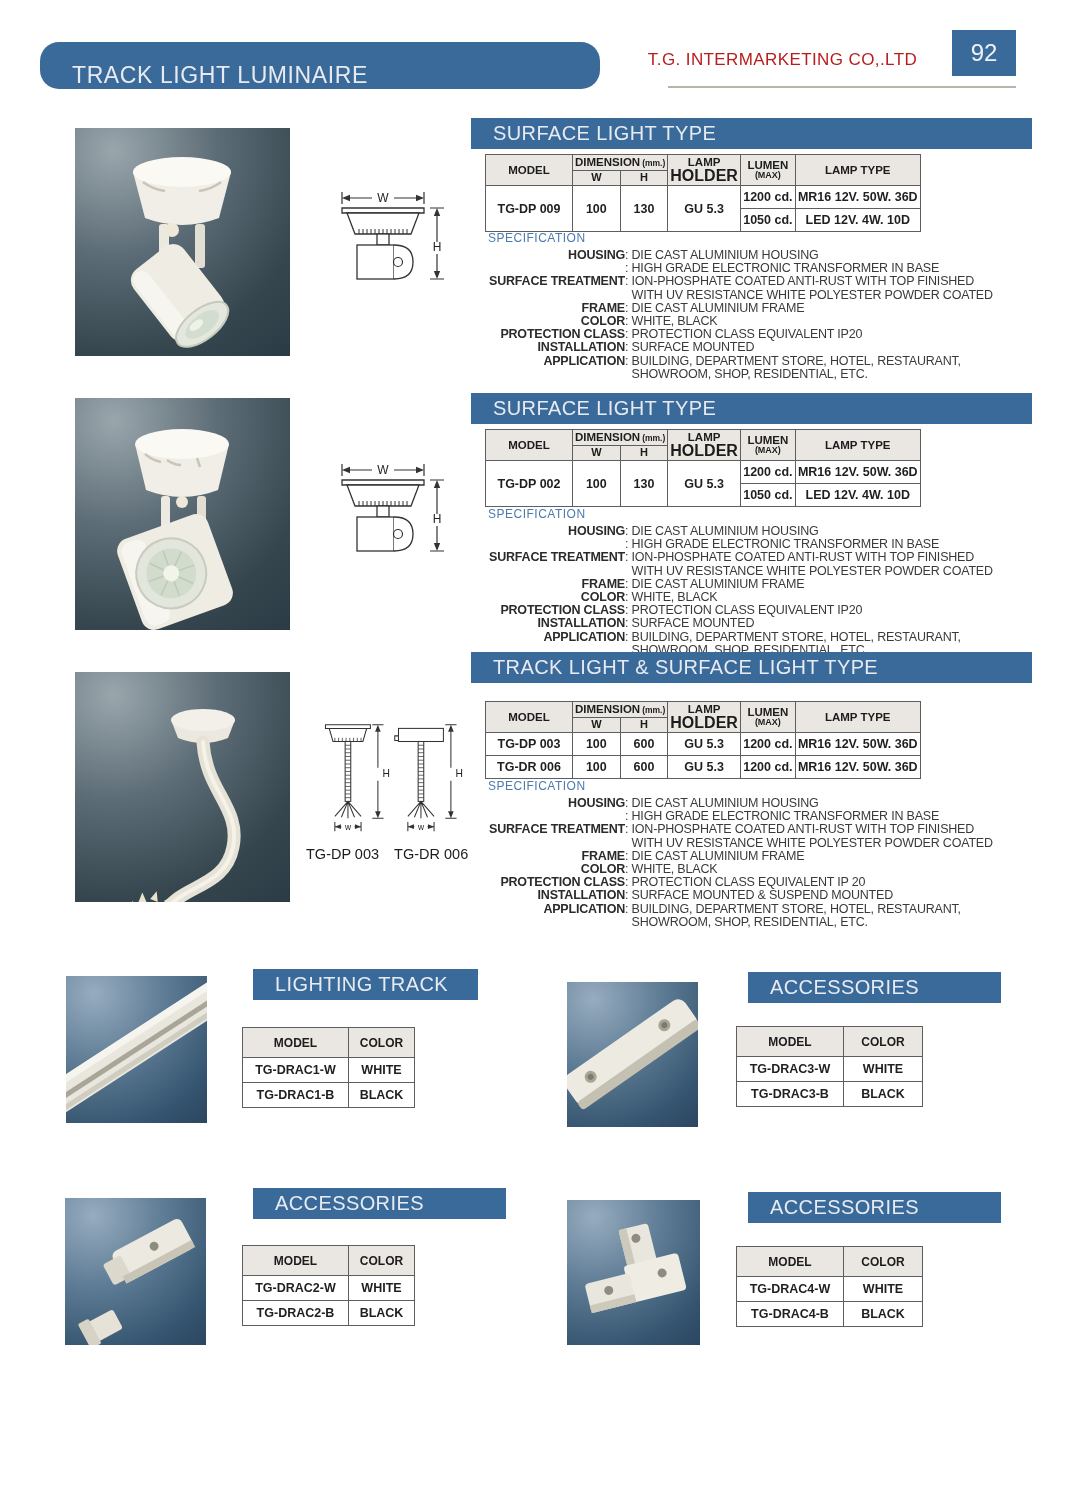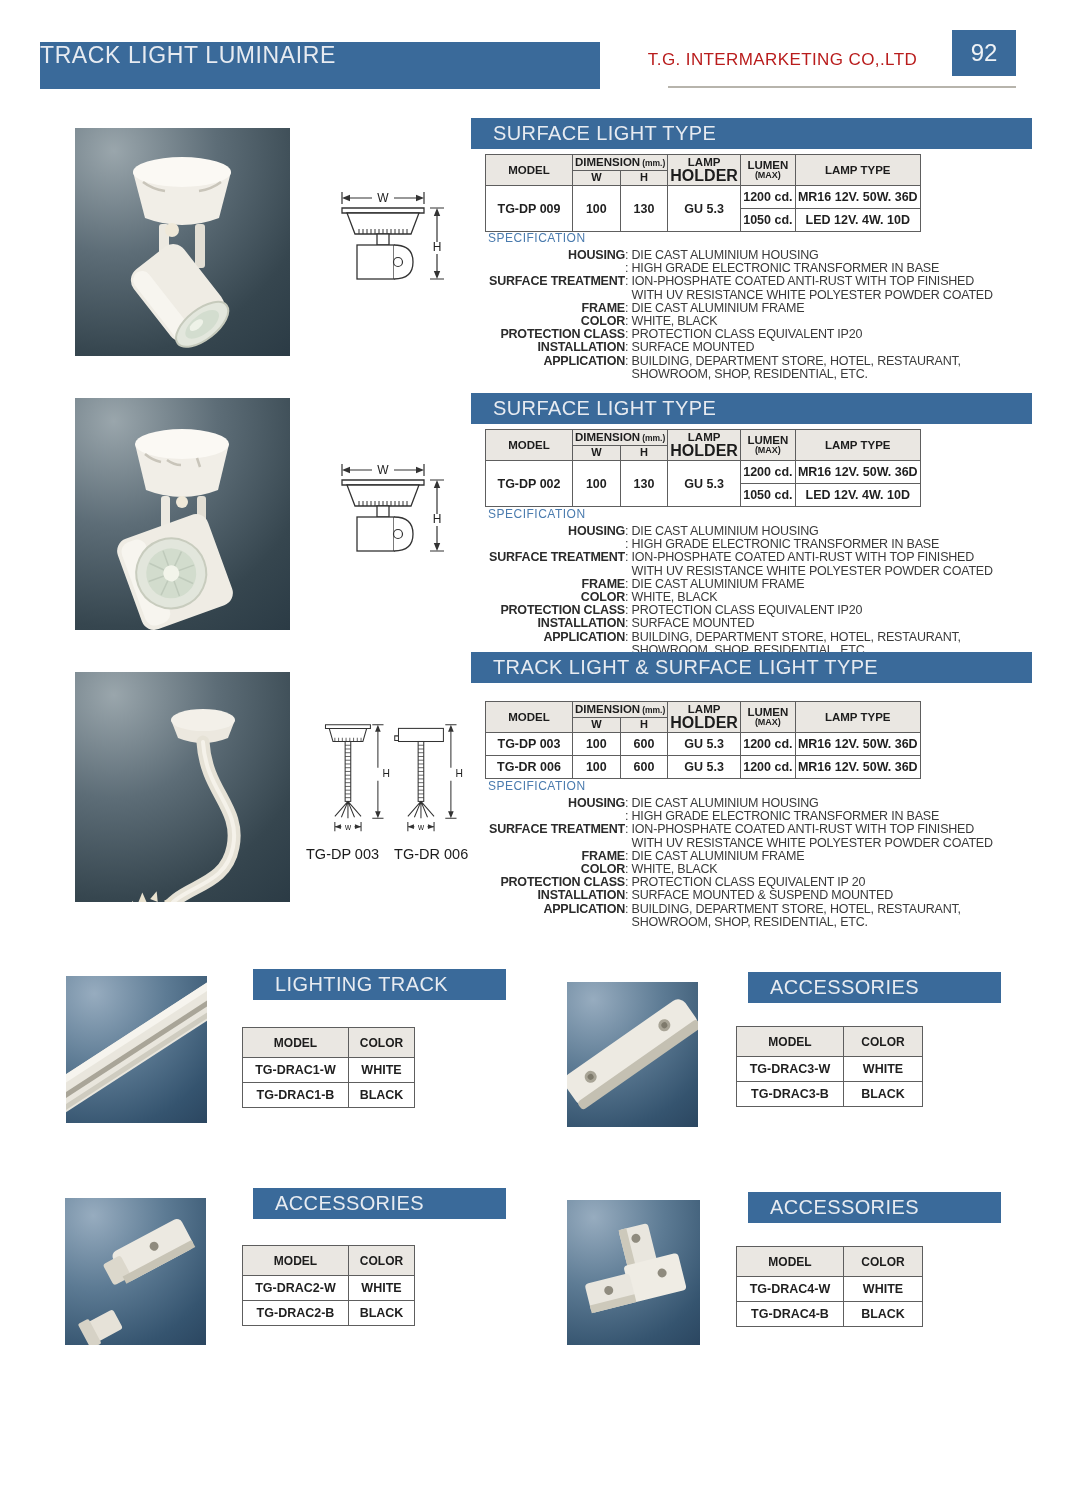--- a/index.html
+++ b/index.html
@@ -6,22 +6,22 @@
   .page{
     position:relative; width:1082px; height:1500px; margin:0 auto;
     background:#ffffff; overflow:hidden;
     font-family:"Liberation Sans","DejaVu Sans",sans-serif;
     color:#222;
   }
   
   .title-bar{
     position:absolute; left:40px; top:42px; width:560px; height:47px;
     background:var(--bar-blue,#3a6a9a); color:#e7ebf1;
-    display:flex; align-items:flex-start; box-sizing:border-box;
-    font-size:23px; letter-spacing:.6px;
+    display:flex; align-items:flex-end; padding-left:32px; box-sizing:border-box;
+    font-size:23px; letter-spacing:.6px;border-radius:19px;
   }
   .company{
     position:absolute; left:620px; top:50px; width:325px; text-align:center;
     font-size:17px; color:#b91c1c; letter-spacing:.4px;
   }
   .company-underline{
     position:absolute; left:668px; top:86px; width:348px; height:2px; background:#b7b4ac;
   }
   .page-num{
     position:absolute; left:952px; top:30px; width:64px; height:46px;
@@ -567,21 +567,21 @@
   <div class="photo photo-blue" style="left:66px; top:976px; width:141px; height:147px;">
     <svg viewBox="0 0 141 147">
       <g transform="rotate(-33 70 73)">
         <rect x="-45" y="56" width="235" height="32" fill="#e9e6dd"></rect>
         <rect x="-45" y="56" width="235" height="7" fill="#f6f4ee"></rect>
         <rect x="-45" y="71" width="235" height="5" fill="#a9a598"></rect>
         <rect x="-45" y="81" width="235" height="5" fill="#cfccc0"></rect>
       </g>
     </svg>
   </div>
-  <div class="section-bar" style="left:237px; top:969px; width:253px;">
+  <div class="section-bar" style="left:237px; top:969px; width:225px;">
     <span>LIGHTING TRACK</span>
   </div>
   <table class="btable" style="left:242px; top:1027px;">
     <colgroup>
         <col style="width:106px">
         <col style="width:66px">
       </colgroup>
     <thead>
       <tr>
         <th>MODEL</th>

